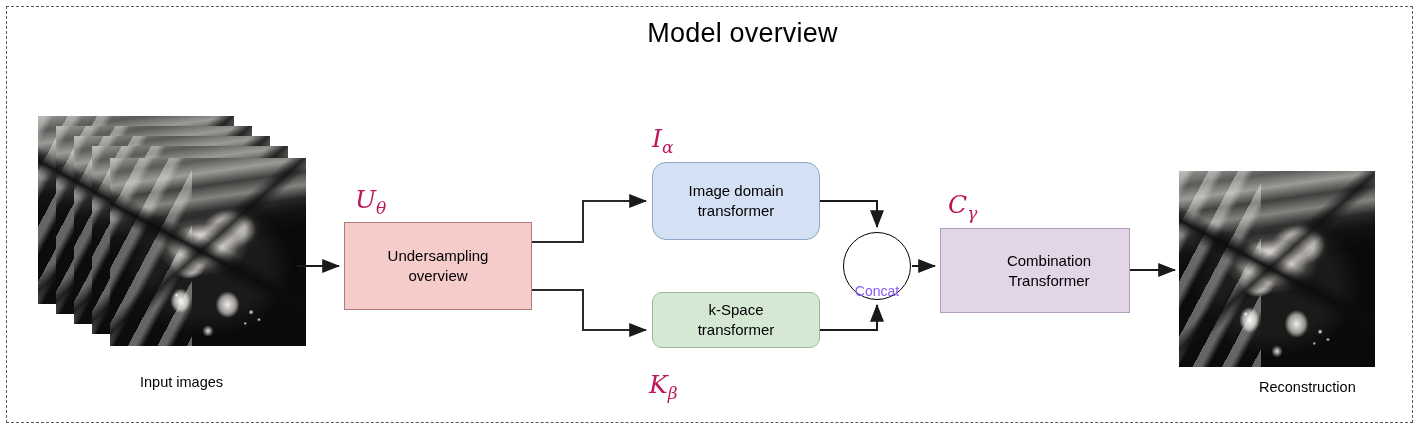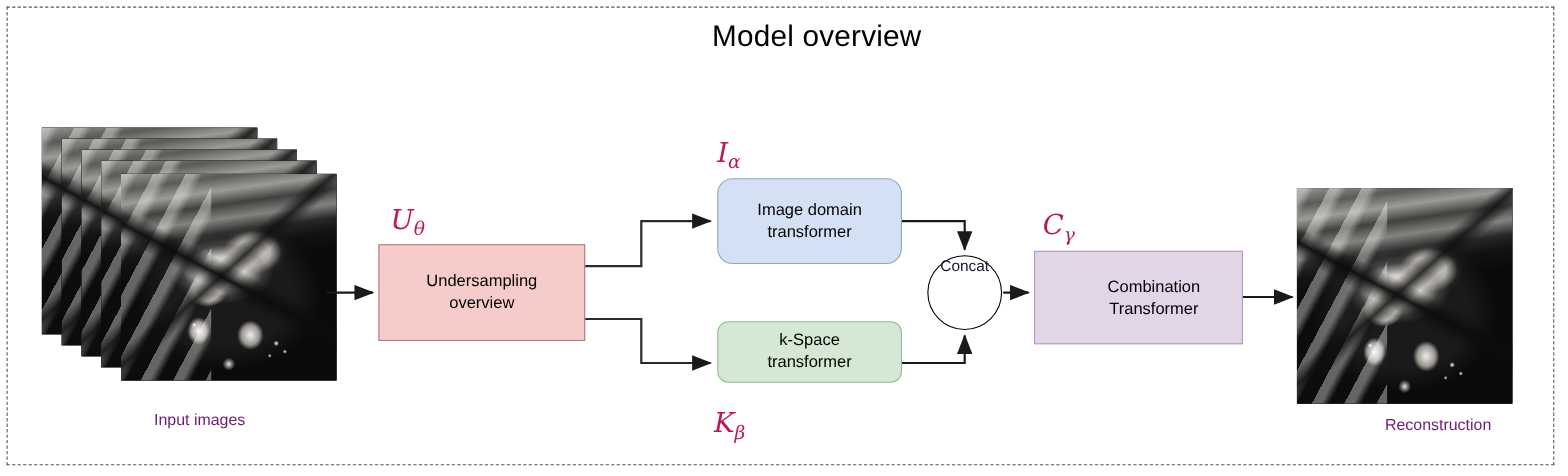--- a/index.html
+++ b/index.html
@@ -80,24 +80,24 @@
 
   
   #node-concat {
     position: absolute;
     left: 843px; top: 232px;
     width: 68px; height: 68px;
     border-radius: 50%;
     border: 1.6px solid #000000;
     background: #ffffff;
     display: flex;
-    align-items: flex-start;
+    align-items: flex-end;
     justify-content: center;
     font-size: 14px;
-    color: #0f172a;
+    color: #8b5cf6;
     box-sizing: border-box;
   }
 
   
   .math-label {
     position: absolute;
     font-family: "DejaVu Serif", serif;
     font-style: italic;
     font-size: 25px;
     color: #be185d;
@@ -110,21 +110,21 @@
   }
   #label-u-theta { left: 355px; top: 185px; }
   #label-i-alpha { left: 652px; top: 124px; }
   #label-k-beta  { left: 649px; top: 370px; }
   #label-c-gamma { left: 948px; top: 190px; }
 
   
   .caption {
     position: absolute;
     font-size: 14.5px;
-    color: #701a75;
+    color: #000000;
     white-space: nowrap;
   }
   #caption-input { left: 140px; top: 374px; }
   #caption-recon { left: 1223px; top: 379px; margin-left: 36px; }
 
   
   #image-stack {
     position: absolute;
     left: 38px; top: 116px;
     width: 270px; height: 250px;

